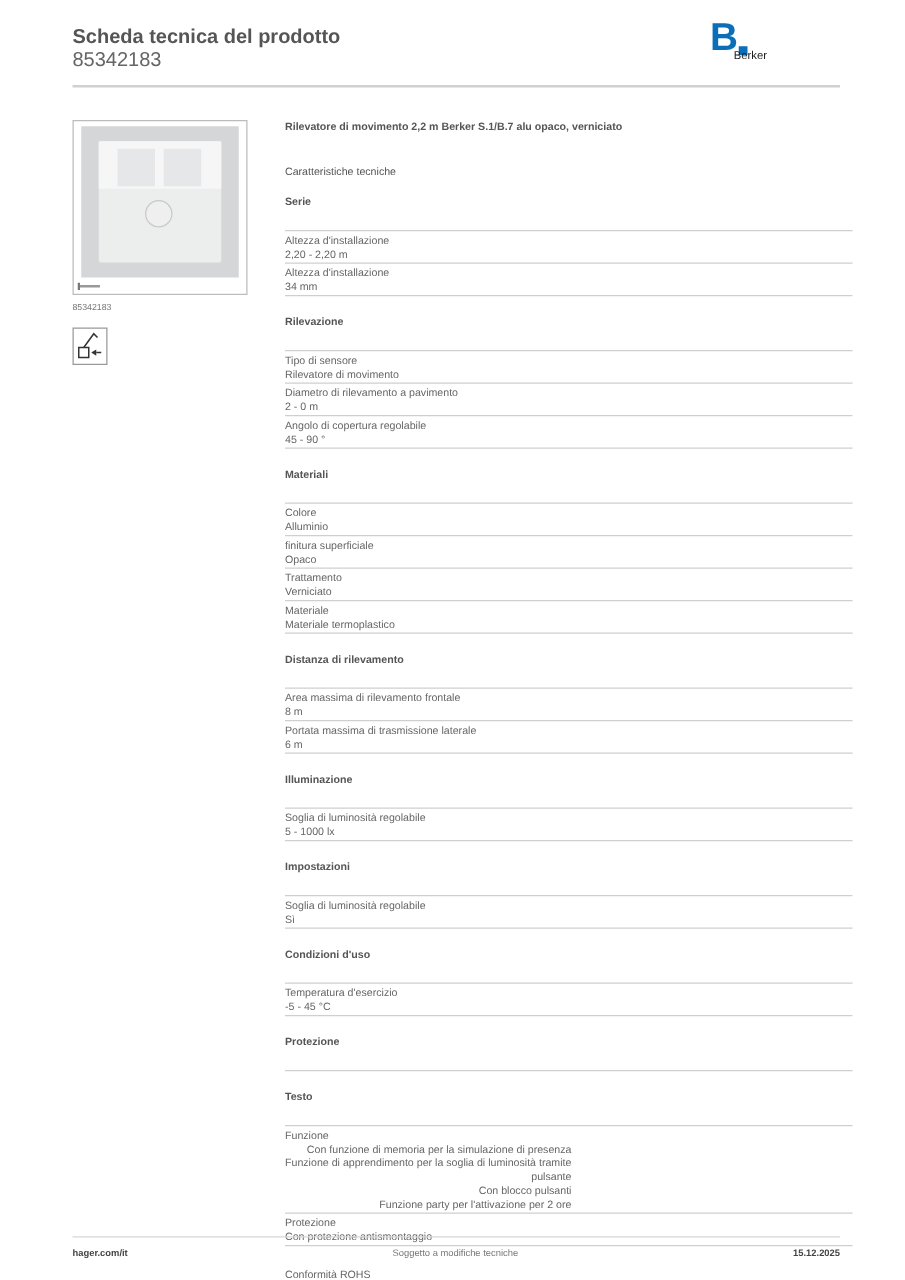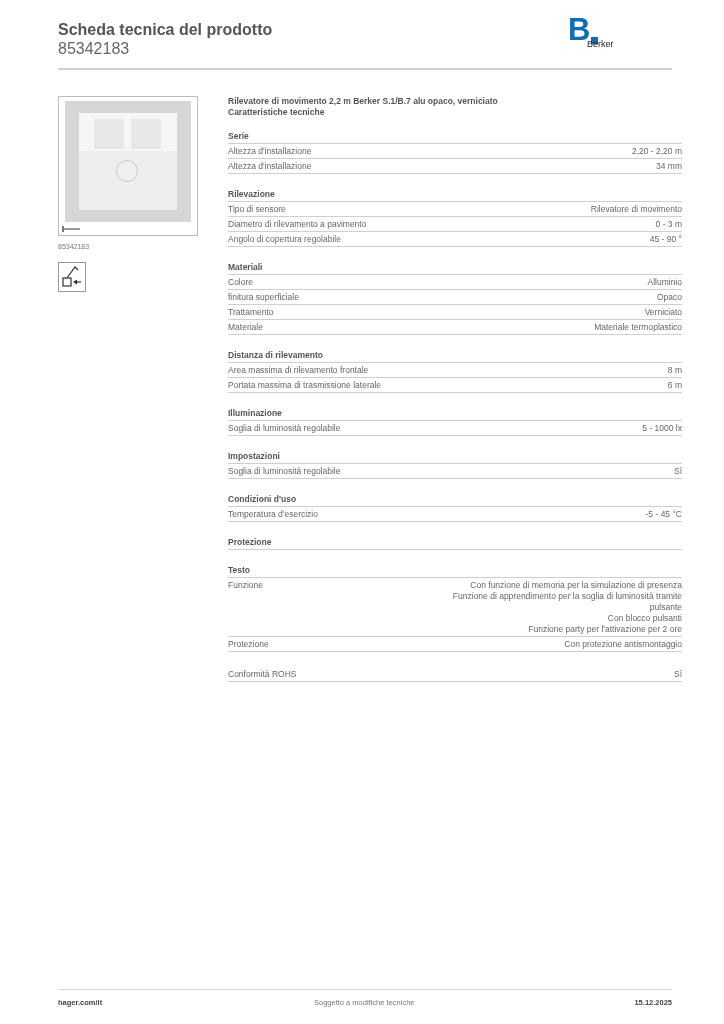--- a/index.html
+++ b/index.html
@@ -23,26 +23,26 @@
   .lens-l { position: absolute; left: 15px; top: 6px; width: 30px; height: 30px; background: #e6e7e8; }
   .lens-r { position: absolute; left: 52px; top: 6px; width: 30px; height: 30px; background: #e6e7e8; }
   .knob { position: absolute; left: 37px; top: 47px; width: 22px; height: 22px; border-radius: 50%; border: 1px solid #c8c9ca; background: #efefef; }
   .scale-icon { position: absolute; left: 3px; top: 129px; width: 18px; height: 6px; }
 
   .image-caption { position: absolute; left: 58px; top: 243px; font-size: 7px; color: #777; }
   .function-icon { position: absolute; left: 58px; top: 262px; width: 28px; height: 30px; border: 1px solid #999; background: #fff; }
 
   .content { position: absolute; left: 228px; top: 96px; width: 454px; }
   .product-title { font-size: 8.5px; font-weight: bold; color: #555; line-height: 11px; }
-  .spec-heading { font-size: 8.5px; font-weight: bold; color: #555; line-height: 11px; }
+  .spec-heading { margin-top: 25px; font-size: 8.5px; font-weight: normal; color: #555; line-height: 11px; }
 
   .section { margin-top: 15px; }
   .section.first { margin-top: 13px; }
-  .section-title { font-size: 8.5px; font-weight: bold; color: #555; line-height: 10px; padding-bottom: 2px; border-bottom: 1.5px solid #cfcfcf; }
-  .row { display: flex; justify-content: space-between; align-items: flex-start; font-size: 8.5px; color: #666; line-height: 11px; padding: 2px 0 1px; border-bottom: 1px solid #cfcfcf; }
+  .section-title { font-size: 8.5px; font-weight: bold; color: #555; line-height: 10px; padding-bottom: 18px; border-bottom: 1.5px solid #cfcfcf; }
+  .row { display: flex; justify-content: space-between; align-items: flex-start; font-size: 8.5px; color: #666; line-height: 11px; padding: 2px 0 1px; border-bottom: 1px solid #cfcfcf; flex-direction: column; }
   .row .label { flex: 0 0 auto; }
   .row .value { text-align: right; max-width: 280px; }
   .multi .value div { line-height: 11px; }
 
   .footer-rule { position: absolute; left: 58px; top: 989px; width: 614px; height: 1px; background: #d8d8d8; }
   .footer { position: absolute; left: 58px; top: 998px; width: 614px; font-size: 7.5px; line-height: 10px; }
   .footer-left { position: absolute; left: 0; font-weight: bold; color: #444; }
   .footer-center { position: absolute; left: 256px; color: #777; }
   .footer-right { position: absolute; right: 0; font-weight: bold; color: #444; }
 </style>
@@ -101,21 +101,21 @@
   </div>
 
   <div class="section">
     <div class="section-title">Rilevazione</div>
     <div class="row">
         <span class="label">Tipo di sensore</span>
         <span class="value">Rilevatore di movimento</span>
       </div>
     <div class="row">
         <span class="label">Diametro di rilevamento a pavimento</span>
-        <span class="value">0 - 3 m</span>
+        <span class="value">2 - 0 m</span>
       </div>
     <div class="row">
         <span class="label">Angolo di copertura regolabile</span>
         <span class="value">45 - 90 °</span>
       </div>
   </div>
 
   <div class="section">
     <div class="section-title">Materiali</div>
     <div class="row">

